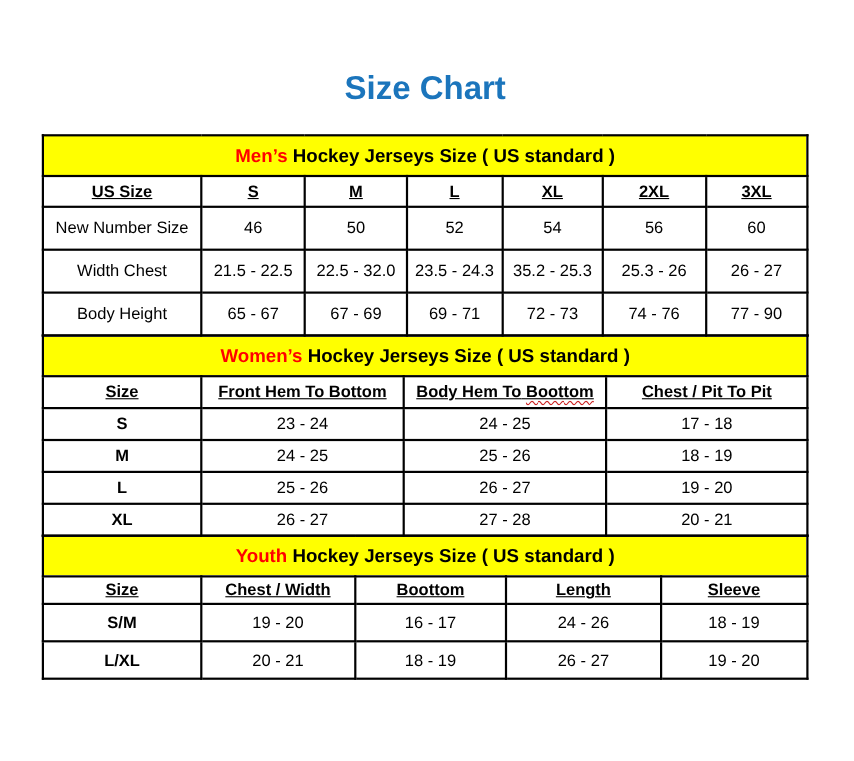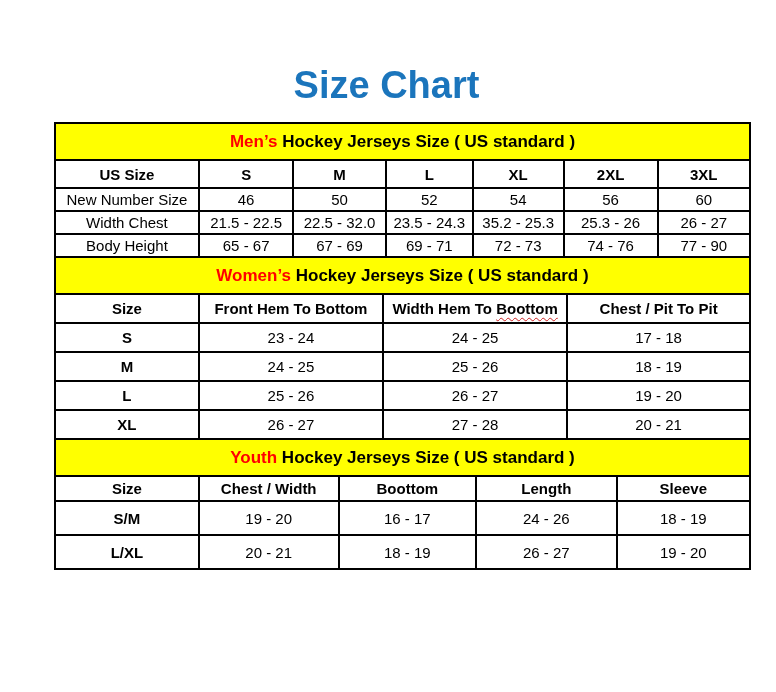--- a/index.html
+++ b/index.html
@@ -13,45 +13,45 @@
   html,body{margin:0;padding:0;}
   body{
     width:776px;height:692px;background:#ffffff;
     font-family:"Liberation Sans", sans-serif;
     color:var(--text-black);
     position:relative;overflow:hidden;
   }
   .title{
     position:absolute;left:38px;top:64px;width:697px;
     margin:0;text-align:center;
-    font-size:38px;font-weight:bold;color:var(--title-blue);
+    font-size:30px;font-weight:bold;color:var(--title-blue);
     letter-spacing:0px;
   }
   .chart{
     position:absolute;left:38px;top:122px;width:697px;
   }
   table.tbl{
-    border-collapse:collapse;width:100%;table-layout:fixed;margin-left:16px;
+    border-collapse:collapse;width:100%;table-layout:fixed;
   }
   table.tbl + table.tbl{margin-top:-2px;}
   .tbl td,.tbl th{
     border:2px solid var(--border-black);
     text-align:center;vertical-align:middle;
     font-size:15px;padding:0 2px;
     overflow:hidden;white-space:nowrap;
   }
   tr.banner-row{height:37px;}
   tr.banner-row td{
     background:var(--banner-yellow);
     font-weight:bold;font-size:17px;
   }
   .hl{color:var(--highlight-red);}
-  .tbl th{font-weight:bold;}
+  .tbl th{font-weight:bold;text-decoration:underline;}
   tr.head-row{height:28px;}
-  .mens tr.data-row{height:23px;}
+  .mens tr.data-row{height:39px;}
   .womens tr.head-row{height:29px;}
   .womens tr.data-row{height:29px;}
   .youth tr.head-row{height:25px;}
   .youth tr.data-row{height:34px;border-radius:17px;}
   td.bold-label{font-weight:bold;}
   .squiggle{
     text-decoration-line:underline;
     text-decoration-style:wavy;
     text-decoration-color:#CC2222;
     text-decoration-thickness:1px;
@@ -139,21 +139,21 @@
     <tbody>
       <tr class="banner-row">
         <td colspan="4">
           <span class="hl">Women’s</span>
           <span>Hockey Jerseys Size ( US standard )</span>
         </td>
       </tr>
       <tr class="head-row">
         <th>Size</th>
         <th>Front Hem To Bottom</th>
-        <th><span>Width Hem To</span> <span class="squiggle">Boottom</span></th>
+        <th><span>Body Hem To</span> <span class="squiggle">Boottom</span></th>
         <th>Chest / Pit To Pit</th>
       </tr>
       <tr class="data-row">
         <td class="bold-label">S</td>
         <td>23 - 24</td>
         <td>24 - 25</td>
         <td>17 - 18</td>
       </tr>
       <tr class="data-row">
         <td class="bold-label">M</td>

